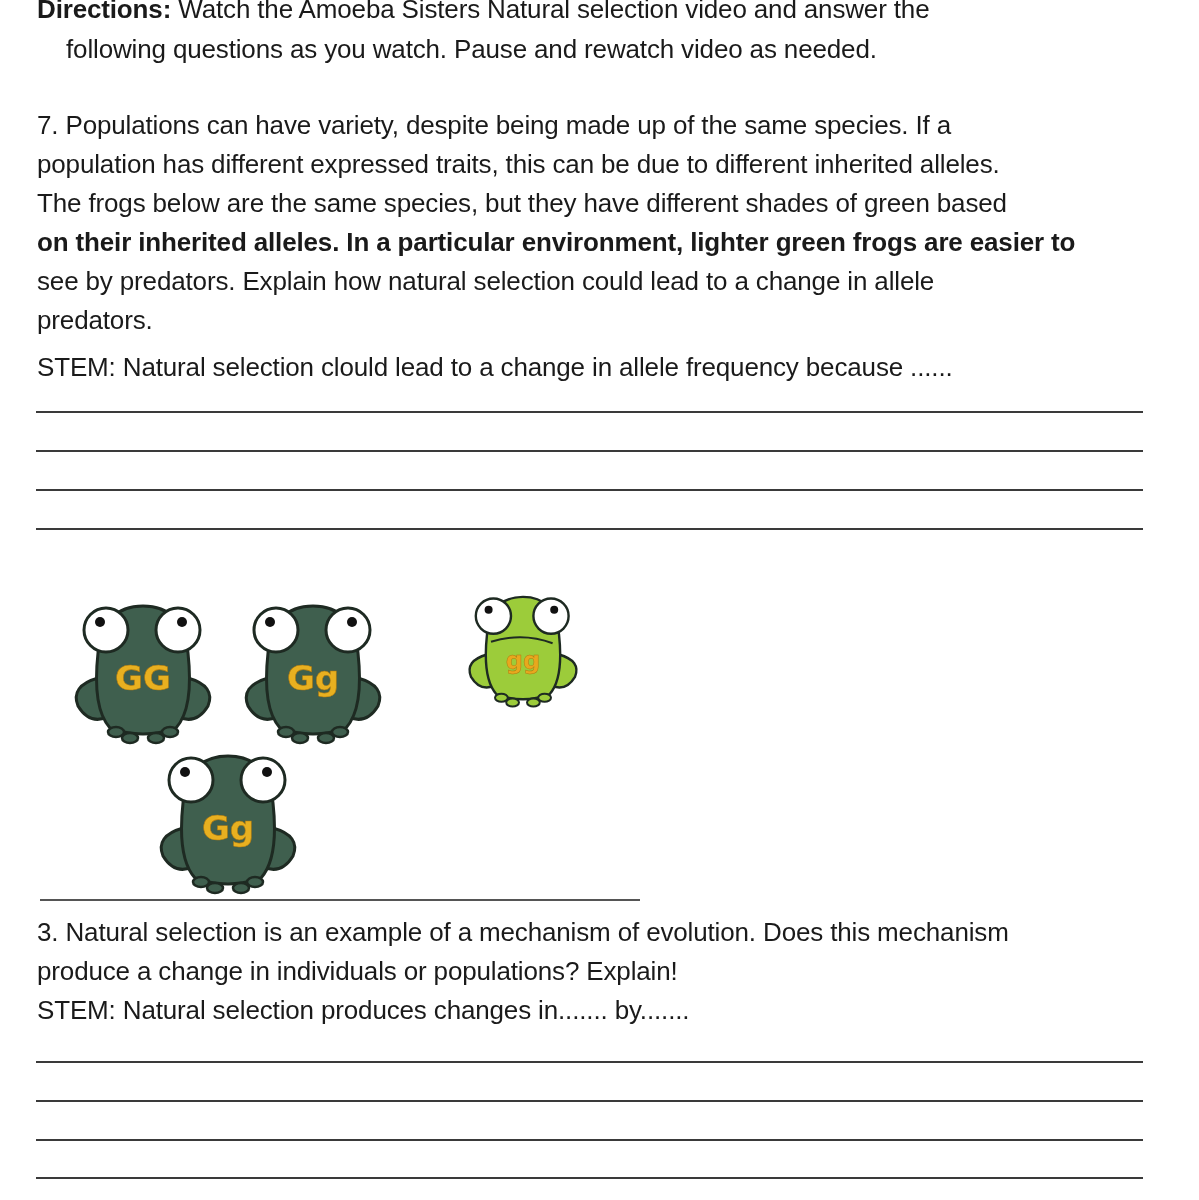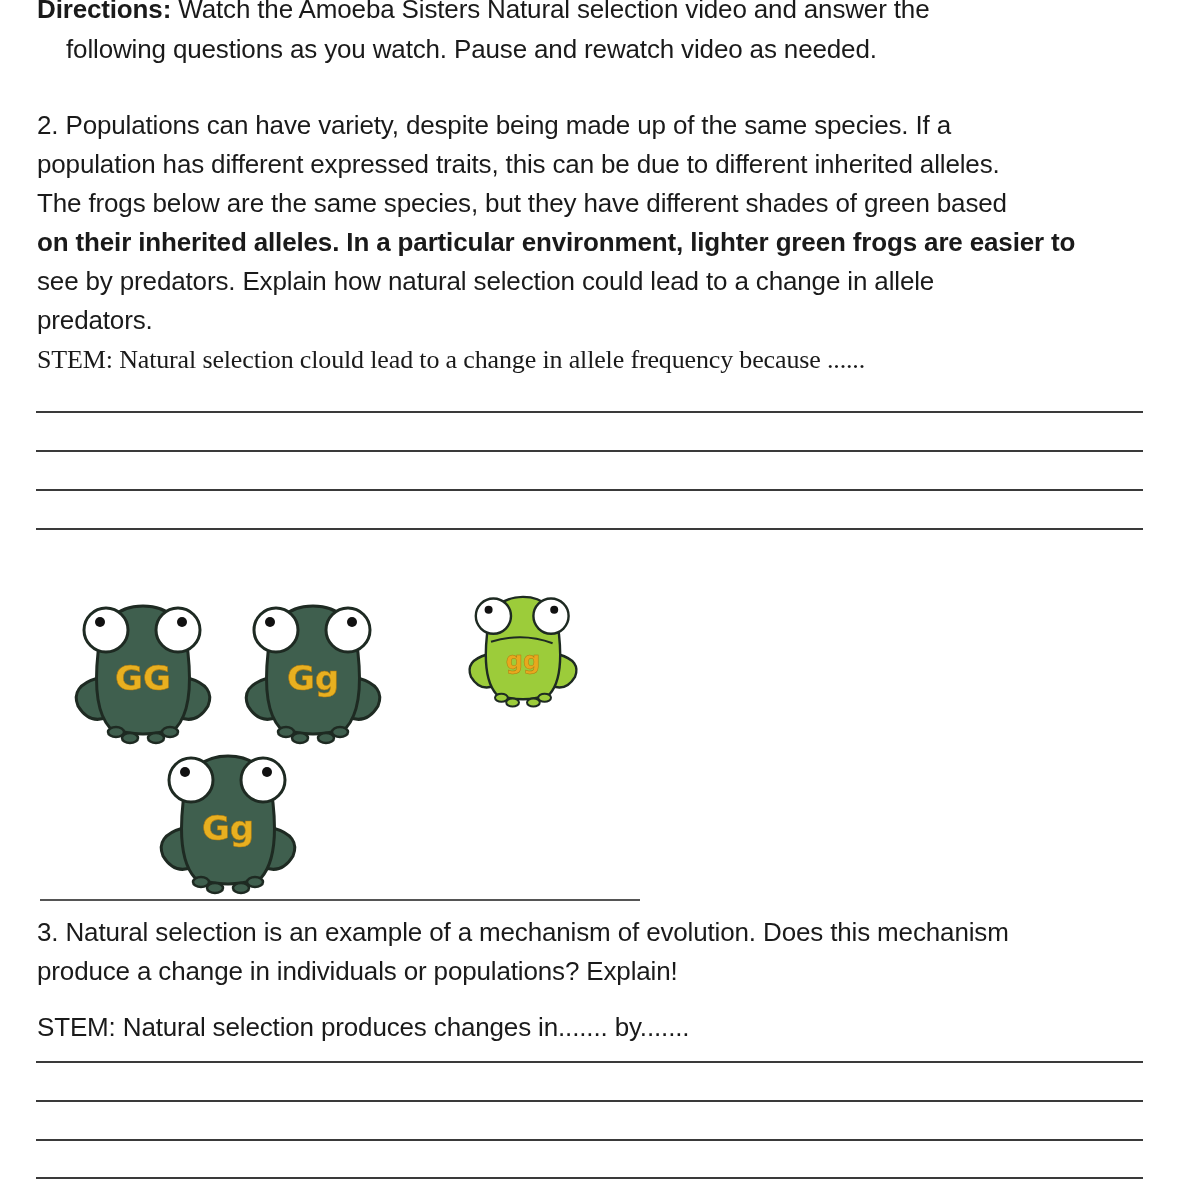--- a/index.html
+++ b/index.html
@@ -10,27 +10,27 @@
   .rule { position: absolute; left: 36px; width: 1107px; height: 0; border-top: 2px solid #3a3a3a; }
   .sep { position: absolute; left: 40px; width: 600px; height: 0; border-top: 2px solid #555555; }
   .frog { position: absolute; }
 </style>
 </head>
 <body>
 
 <div class="txt" style="top:-10px;"><span class="bold">Directions:</span><span> Watch the Amoeba Sisters Natural selection video and answer the</span></div>
 <div class="txt" style="top:30px;margin-left:29px;">following questions as you watch. Pause and rewatch video as needed.</div>
 
-<div class="txt" style="top:106px;">2. Populations can have variety, despite being made up of the same species. If a</div>
+<div class="txt" style="top:106px;">7. Populations can have variety, despite being made up of the same species. If a</div>
 <div class="txt" style="top:145px;">population has different expressed traits, this can be due to different inherited alleles.</div>
 <div class="txt" style="top:184px;">The frogs below are the same species, but they have different shades of green based</div>
 <div class="txt" style="top:223px;font-weight:bold;">on their inherited alleles. In a particular environment, lighter green frogs are easier to</div>
 <div class="txt" style="top:262px;">see by predators. Explain how natural selection could lead to a change in allele</div>
 <div class="txt" style="top:301px;">predators.</div>
-<div class="txt" style="top:340px;font-family:Liberation Serif, serif;">STEM: Natural selection clould lead to a change in allele frequency because ......</div>
+<div class="txt" style="top:348px;">STEM: Natural selection clould lead to a change in allele frequency because ......</div>
 
 <div class="rule" style="top:411px;"></div>
 <div class="rule" style="top:450px;"></div>
 <div class="rule" style="top:489px;"></div>
 <div class="rule" style="top:528px;"></div>
 
 <svg class="frog" style="left:68px; top:598px;" width="150" height="150" viewBox="0 0 150 150">
     <path d="M30 80 Q2 88 10 108 Q22 128 42 118 Z" fill="#3f5f4e" stroke="#1e2a22" stroke-width="3"></path>
     <path d="M120 80 Q148 88 140 108 Q128 128 108 118 Z" fill="#3f5f4e" stroke="#1e2a22" stroke-width="3"></path>
     <path d="M75 8 Q115 8 120 55 Q126 110 108 130 Q75 142 42 130 Q24 110 30 55 Q35 8 75 8 Z" fill="#3f5f4e" stroke="#1e2a22" stroke-width="3"></path>
@@ -85,18 +85,18 @@
     <circle cx="32" cy="24" r="5" fill="#111111"></circle>
     <circle cx="110" cy="32" r="22" fill="#ffffff" stroke="#1e2a22" stroke-width="3"></circle>
     <circle cx="114" cy="24" r="5" fill="#111111"></circle>
     <text x="75" y="92" text-anchor="middle" font-family="&quot;DejaVu Sans&quot;, sans-serif" font-weight="bold" font-size="34" fill="#e8b020" stroke="#b07a10" stroke-width="0.6">Gg</text>
   </svg>
 
 <div class="sep" style="top:899px;"></div>
 
 <div class="txt" style="top:913px;">3. Natural selection is an example of a mechanism of evolution. Does this mechanism</div>
 <div class="txt" style="top:952px;">produce a change in individuals or populations? Explain!</div>
-<div class="txt" style="top:991px;margin-top:17px;">STEM: Natural selection produces changes in....... by.......</div>
+<div class="txt" style="top:991px;">STEM: Natural selection produces changes in....... by.......</div>
 
 <div class="rule" style="top:1061px;"></div>
 <div class="rule" style="top:1100px;"></div>
 <div class="rule" style="top:1139px;"></div>
 <div class="rule" style="top:1177px;"></div>
 
 </body></html>

